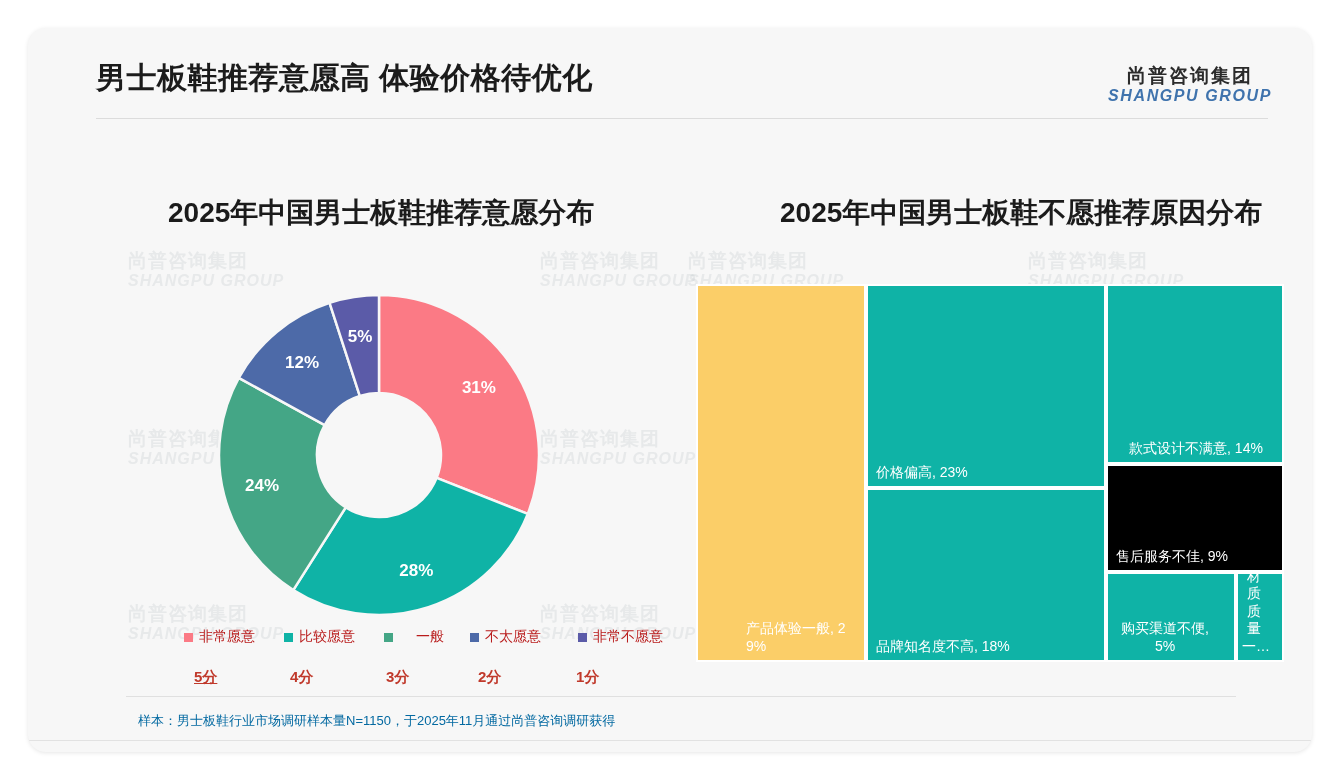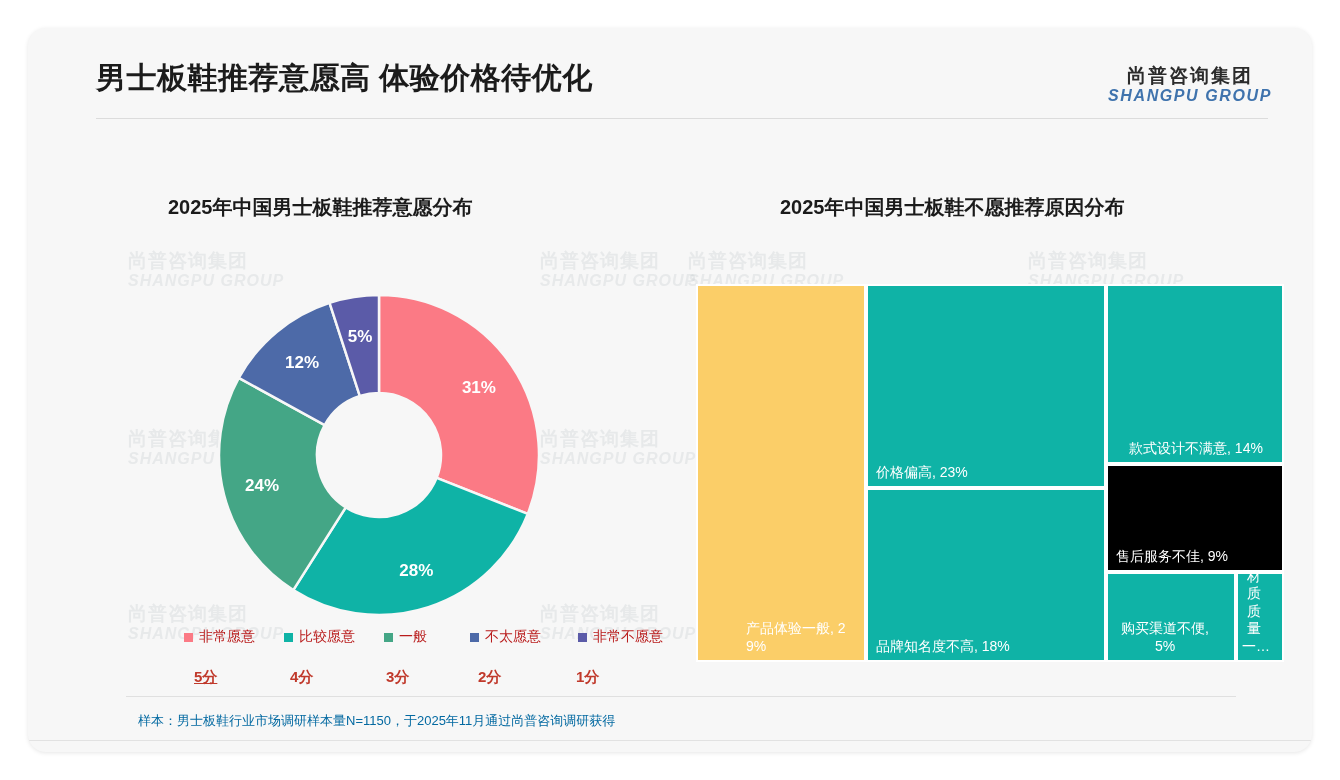--- a/index.html
+++ b/index.html
@@ -84,21 +84,21 @@
     pointer-events: none;
     user-select: none;
     line-height: 1.15;
     white-space: nowrap;
   }
   .wm .wm-cn { font-size: 19px; letter-spacing: 1px; }
   .wm .wm-en { font-size: 16px; font-style: italic; letter-spacing: 1px; }
   
   .panel-title {
     position: absolute;
-    font-size: 20px;
+    font-size: 28px;
     font-weight: bold;
     color: #1b1b1b;
     white-space: nowrap;
   }
   #panel-left-title  { left: 140px; top: 166px; }
   #panel-right-title { left: 752px; top: 166px; }
 
   
   .donut-wrap {
     position: absolute;
@@ -291,21 +291,21 @@
 
     <div class="legend" id="donut-legend">
         <div class="legend-item" style="left: 6px;">
           <span class="legend-swatch" style="background: rgb(251, 122, 133);"></span>
           <span class="legend-text">非常愿意</span>
         </div>
         <div class="legend-item" style="left: 106px;">
           <span class="legend-swatch" style="background: rgb(15, 179, 166);"></span>
           <span class="legend-text">比较愿意</span>
         </div>
-        <div class="legend-item" style="left: 206px;">
+        <div class="legend-item" style="left: 206px; gap: 17px;">
           <span class="legend-swatch" style="background: rgb(68, 166, 134);"></span>
           <span class="legend-text">一般</span>
         </div>
         <div class="legend-item" style="left: 292px;">
           <span class="legend-swatch" style="background: rgb(77, 106, 168);"></span>
           <span class="legend-text">不太愿意</span>
         </div>
         <div class="legend-item" style="left: 400px;">
           <span class="legend-swatch" style="background: rgb(91, 91, 168);"></span>
           <span class="legend-text">非常不愿意</span>

